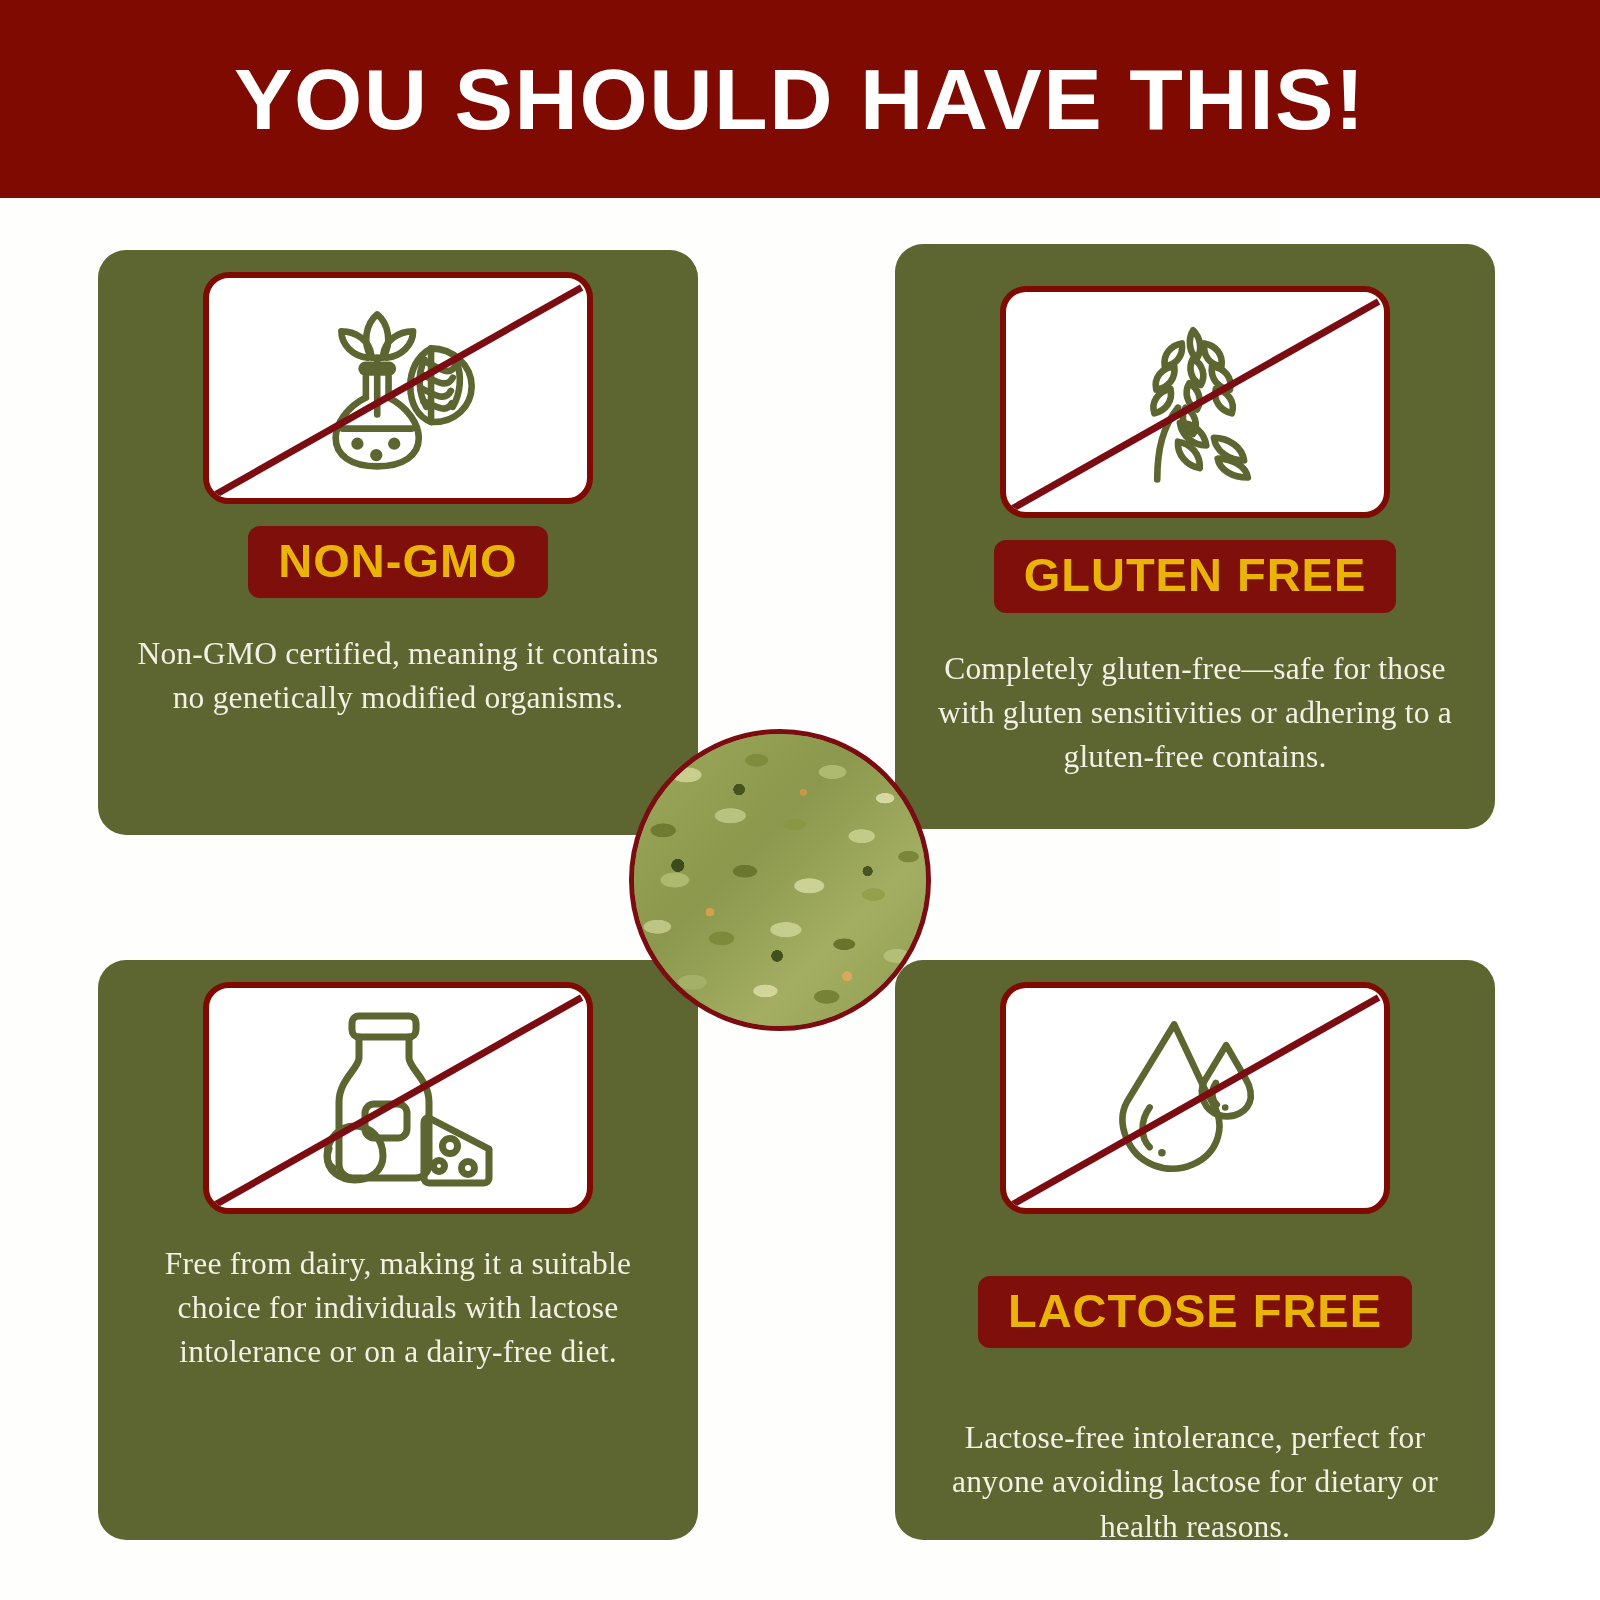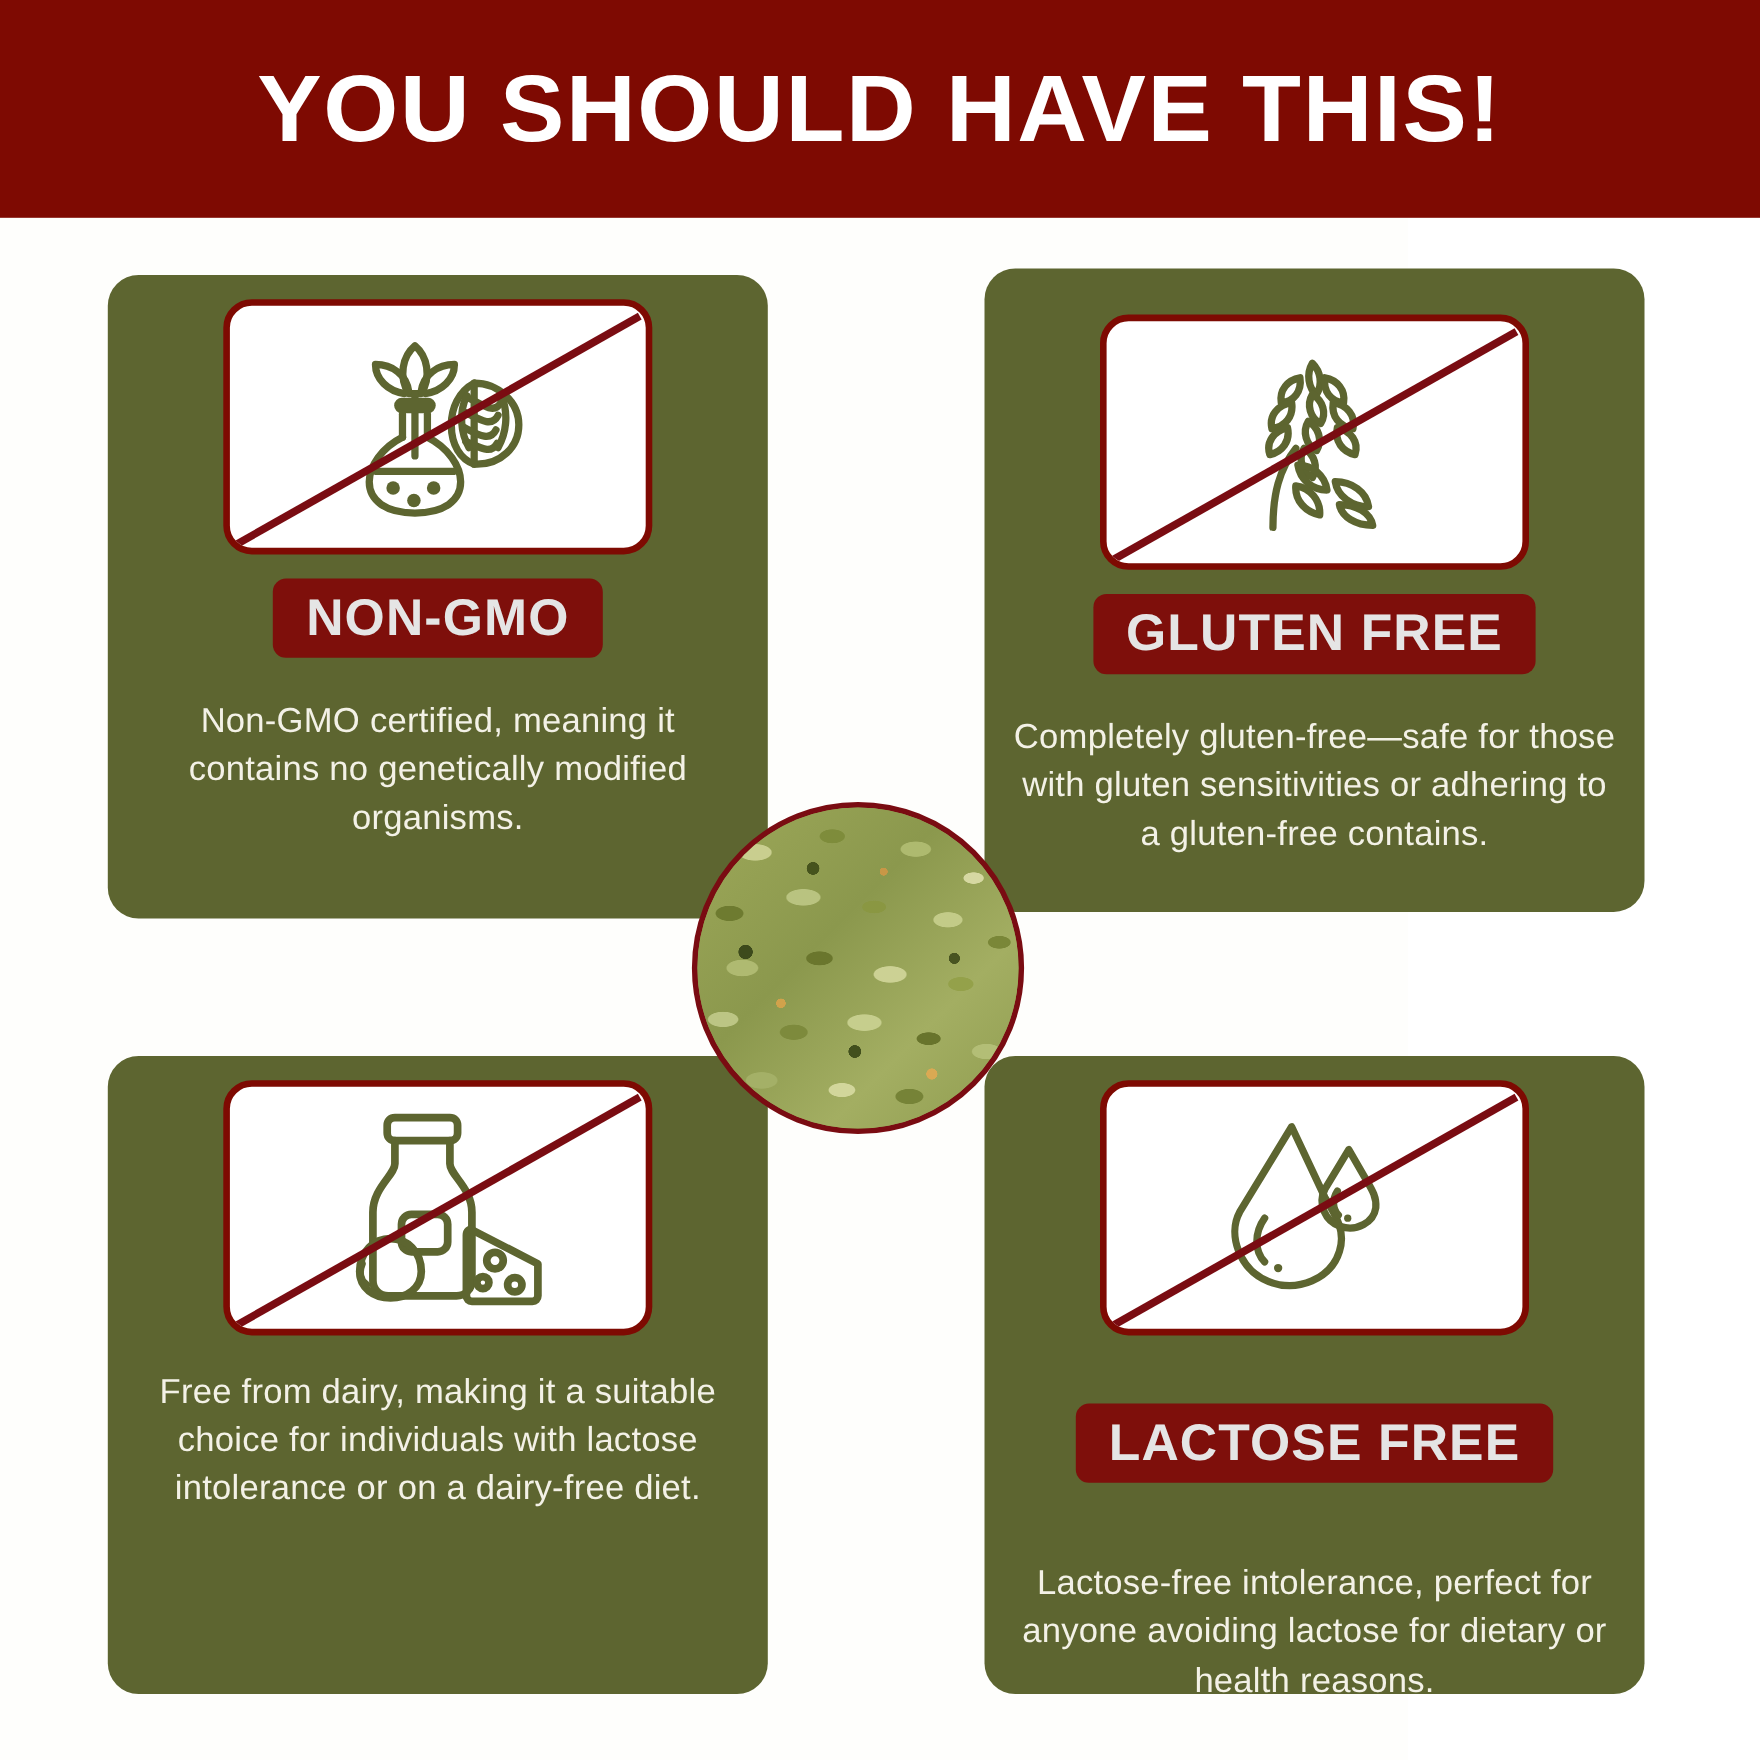--- a/index.html
+++ b/index.html
@@ -102,34 +102,34 @@
     margin-top: 22px;
     background: #7E0F0B;
     border-radius: 12px;
     padding: 10px 30px 13px 30px;
     display: inline-flex;
     align-items: center;
     justify-content: center;
     flex: none;
   }
   .badge-text {
-    color: #e5e5e5;
+    color: #eab308;
     font-family: "Liberation Sans Narrow", "Liberation Sans", sans-serif;
     font-weight: 700;
     font-size: 47px;
     letter-spacing: 1px;
     line-height: 1.05;
     white-space: nowrap;
   }
 
   
   .desc {
     margin-top: 34px;
     color: #F3F1E6;
-    font-family: Liberation Sans, sans-serif;
+    font-family: Liberation Serif, serif;
     font-weight: 300;
     font-size: 31.5px;
     line-height: 1.40;
     text-align: center;
     letter-spacing: 0.2px;
     max-width: 560px;
   }
   .card.bl .desc, .card.br .desc { margin-top: 28px; }
 
   

